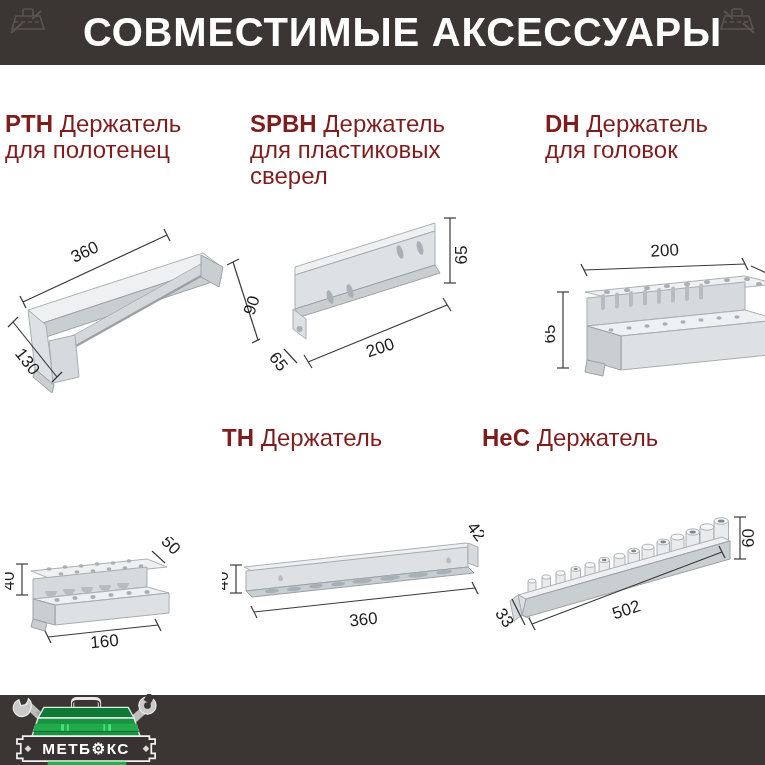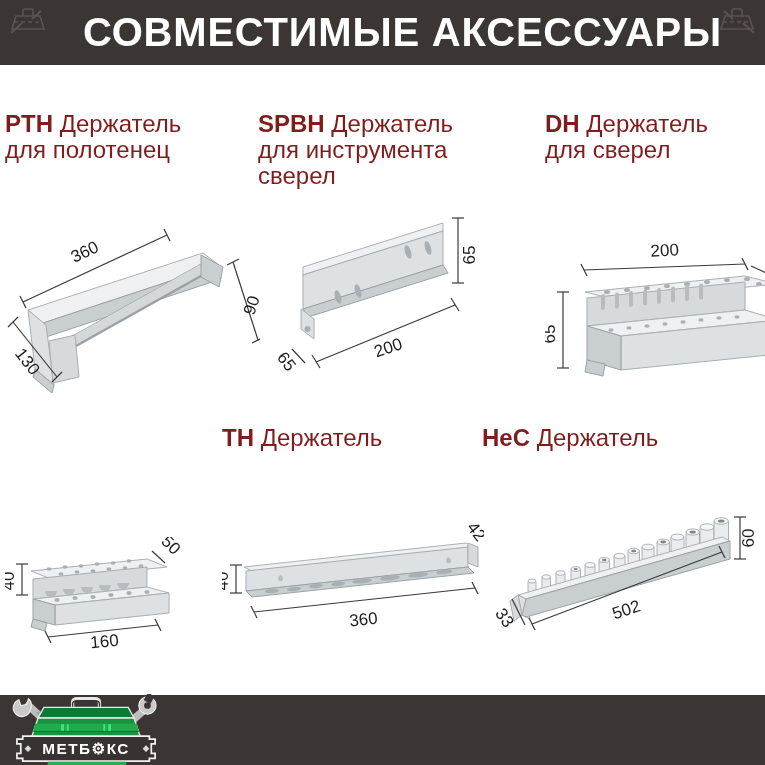--- a/index.html
+++ b/index.html
@@ -14,21 +14,21 @@
       color:#fefefe;font-size:40px;font-weight:bold;letter-spacing:.8px;padding-left:20px;}
   .corner-ic{position:absolute;top:5px;opacity:.5;}
   #corner-l{left:8px;} #corner-r{right:8px;}
   
   .cell{position:absolute;}
   .cell .ttl{position:absolute;left:0;right:0;text-align:left;
       font-size:24px;line-height:26px;color:#7f1d1d;}
   .cell .ttl b{font-weight:bold;}
   .row1 .ttl{top:16px;} .row2 .ttl{top:10px;}
   #c1{left:5px;top:95px;width:250px;height:320px;}
-  #c2{left:258px;top:95px;width:248px;height:320px;}
+  #c2{left:250px;top:95px;width:248px;height:320px;}
   #c3{left:506px;top:95px;width:254px;height:320px;margin-left:39px;}
   #c4{left:5px;top:415px;width:215px;height:245px;}
   #c5{left:222px;top:415px;width:262px;height:245px;}
   #c6{left:482px;top:415px;width:278px;height:250px;}
   .cell svg{position:absolute;left:0;}
   #c1 svg{top:130px;} #c2 svg{top:110px;} #c3 svg{top:145px;}
   #c4 svg{top:122px;} #c5 svg{top:108px;} #c6 svg{top:78px;}
   
   .dim{font-size:17px;fill:#1d1d1d;font-family:"Liberation Sans",sans-serif;}
   .dl{stroke:#3a3a3a;stroke-width:1.2;fill:none;}
@@ -87,21 +87,21 @@
         <line class="dl" x1="247" y1="118" x2="259" y2="112"></line>
       <text class="dim" transform="translate(252,82) rotate(-72)" text-anchor="middle">90</text>
       <line class="dl" x1="8" y1="97" x2="52" y2="152"></line>
       <line class="dl" x1="3" y1="102" x2="13" y2="92"></line>
         <line class="dl" x1="47" y1="157" x2="57" y2="147"></line>
       <text class="dim" transform="translate(18,140) rotate(52)" text-anchor="middle">130</text>
     </svg>
   </div>
 
   <div id="c2" class="cell row1">
-    <div class="ttl"><b>SPBH</b> <span>Держатель</span><br><span>для инструмента</span><br><span>сверел</span></div>
+    <div class="ttl"><b>SPBH</b> <span>Держатель</span><br><span>для пластиковых</span><br><span>сверел</span></div>
     <svg width="240" height="175" viewBox="0 0 240 175">
 
       <polygon class="m1" points="45,62 185,18 185,26 45,70"></polygon>
       <polygon class="m2" points="45,70 185,26 185,60 45,104"></polygon>
       <polygon class="m3" points="45,104 185,60 190,68 50,112"></polygon>
       <polygon class="m2" points="43,104 56,114 56,134 43,124"></polygon>
       <ellipse class="hole" cx="49.5" cy="124" rx="3" ry="3"></ellipse>
       <g class="hole">
         <ellipse cx="150" cy="47" rx="3" ry="7" transform="rotate(-16 150 47)"></ellipse>
         <ellipse cx="170" cy="43" rx="3" ry="7" transform="rotate(-16 170 43)"></ellipse>
@@ -116,21 +116,21 @@
       <line class="dl" x1="58" y1="157" x2="197" y2="100"></line>
       <line class="dl" x1="54" y1="150" x2="62" y2="163"></line>
         <line class="dl" x1="193" y1="93" x2="201" y2="106"></line>
       <text class="dim" transform="translate(132,148) rotate(-19)" text-anchor="middle">200</text>
       <line class="dl" x1="34" y1="144" x2="47" y2="158"></line>
       <text class="dim" transform="translate(24,160) rotate(52)" text-anchor="middle">65</text>
     </svg>
   </div>
 
   <div id="c3" class="cell row1">
-    <div class="ttl"><b>DH</b> <span>Держатель</span><br><span>для сверел</span></div>
+    <div class="ttl"><b>DH</b> <span>Держатель</span><br><span>для головок</span></div>
     <svg width="254" height="140" viewBox="0 0 254 140">
       <line class="dl" x1="39" y1="30" x2="200" y2="24"></line>
       <line class="dl" x1="36" y1="24" x2="42" y2="36"></line>
         <line class="dl" x1="197" y1="18" x2="203" y2="30"></line>
       <text class="dim" transform="translate(120,16) rotate(-3)" text-anchor="middle">200</text>
       <line class="dl" x1="206" y1="26" x2="237" y2="40"></line>
       <text class="dim" transform="translate(228,16) rotate(33)" text-anchor="middle">50</text>
 
       <polygon class="m1" points="40,52 200,36 232,44 72,60"></polygon>
       <g class="hole">

